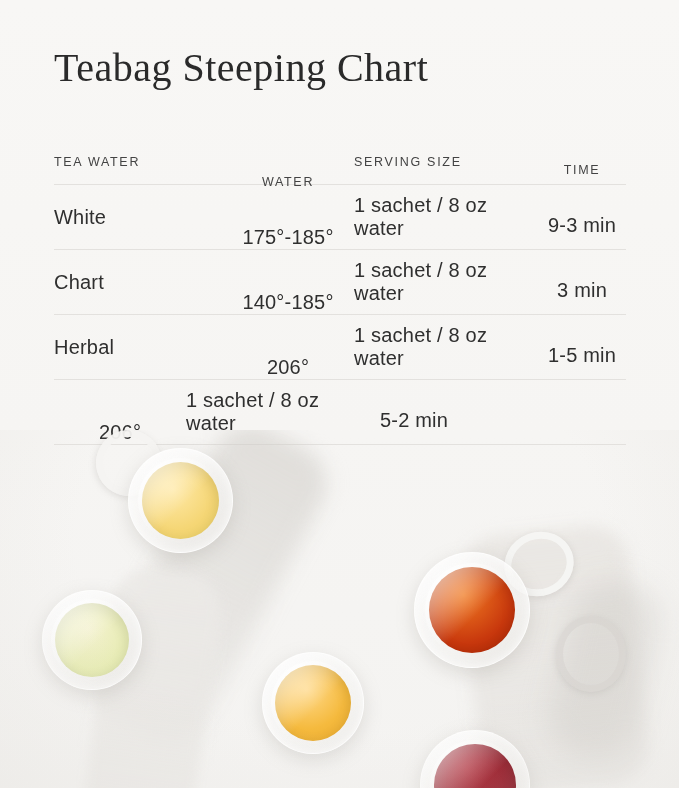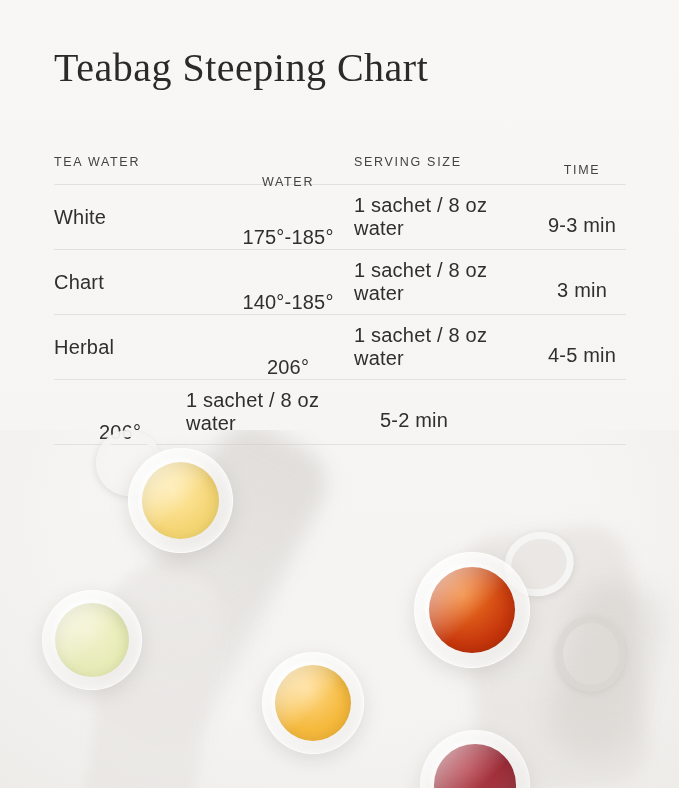--- a/index.html
+++ b/index.html
@@ -232,21 +232,21 @@
       <div class="cell c0">Chart</div>
       <div class="cell c1">140°-185°</div>
       <div class="cell c2">1 sachet / 8 oz water</div>
       <div class="cell c3">3 min</div>
     </div>
 
     <div class="row body">
       <div class="cell c0">Herbal</div>
       <div class="cell c1">206°</div>
       <div class="cell c2">1 sachet / 8 oz water</div>
-      <div class="cell c3">4-5 min</div>
+      <div class="cell c3">1-5 min</div>
     </div>
 
     <div class="row body last">
       <div class="cell c1">206°</div>
       <div class="cell c2">1 sachet / 8 oz water</div>
       <div class="cell c3">5-2 min</div>
     </div>
 
   </div>
 

